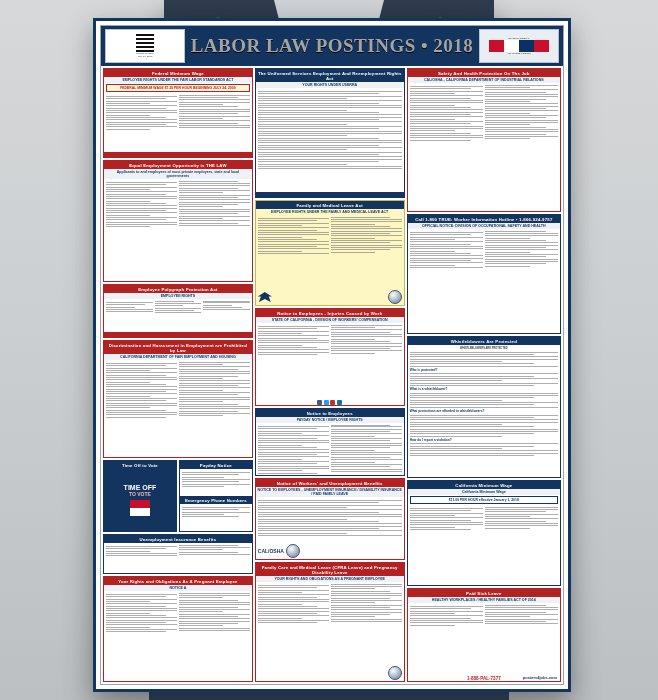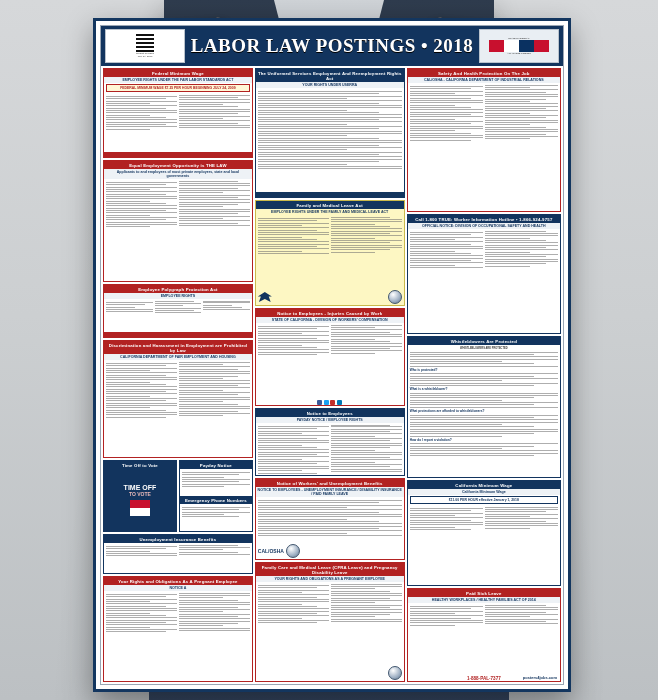--- a/index.html
+++ b/index.html
@@ -57,21 +57,21 @@
     box-shadow:0 10px 26px rgba(0,0,0,.35);
     overflow:hidden;
   }
   .poster-inner{position:absolute;inset:4px;border:1px solid #9aa6b4;background:#fff;}
   
   .phead{position:absolute;left:0;right:0;top:0;height:40px;background:#12345e;
     display:flex;align-items:center;}
   .phead .sidebox{width:78px;height:32px;margin-left:4px;background:#fff;border:1px solid #b9c2cc;
     display:flex;flex-direction:column;justify-content:center;align-items:center;}
   .phead .sidebox.right{margin-left:0;margin-right:4px;background:#e9eef3;}
-  .ptitle{flex:1;text-align:center;color:#ffffff;font-weight:bold;font-size:19px;letter-spacing:.5px;
+  .ptitle{flex:1;text-align:center;color:#a3a3a3;font-weight:bold;font-size:19px;letter-spacing:.5px;
     font-family:"Liberation Serif", serif;text-shadow:0 1px 0 #000;}
   .qr{width:18px;height:18px;background:
       repeating-linear-gradient(0deg,#111 0 2px,#fff 2px 4px),
       repeating-linear-gradient(90deg,#111 0 2px,rgba(255,255,255,0) 2px 4px);
   }
   .microtext{font-size:2.4px;line-height:1.25;color:#333;}
   .flagstrip{width:60px;height:12px;background:
     linear-gradient(90deg,#c8102e 0 25%,#ffffff 25% 50%,#0a3161 50% 75%,#c8102e 75% 100%);}
   
   .pbody{position:absolute;left:0;right:0;top:40px;bottom:0;display:flex;gap:2px;padding:2px;

